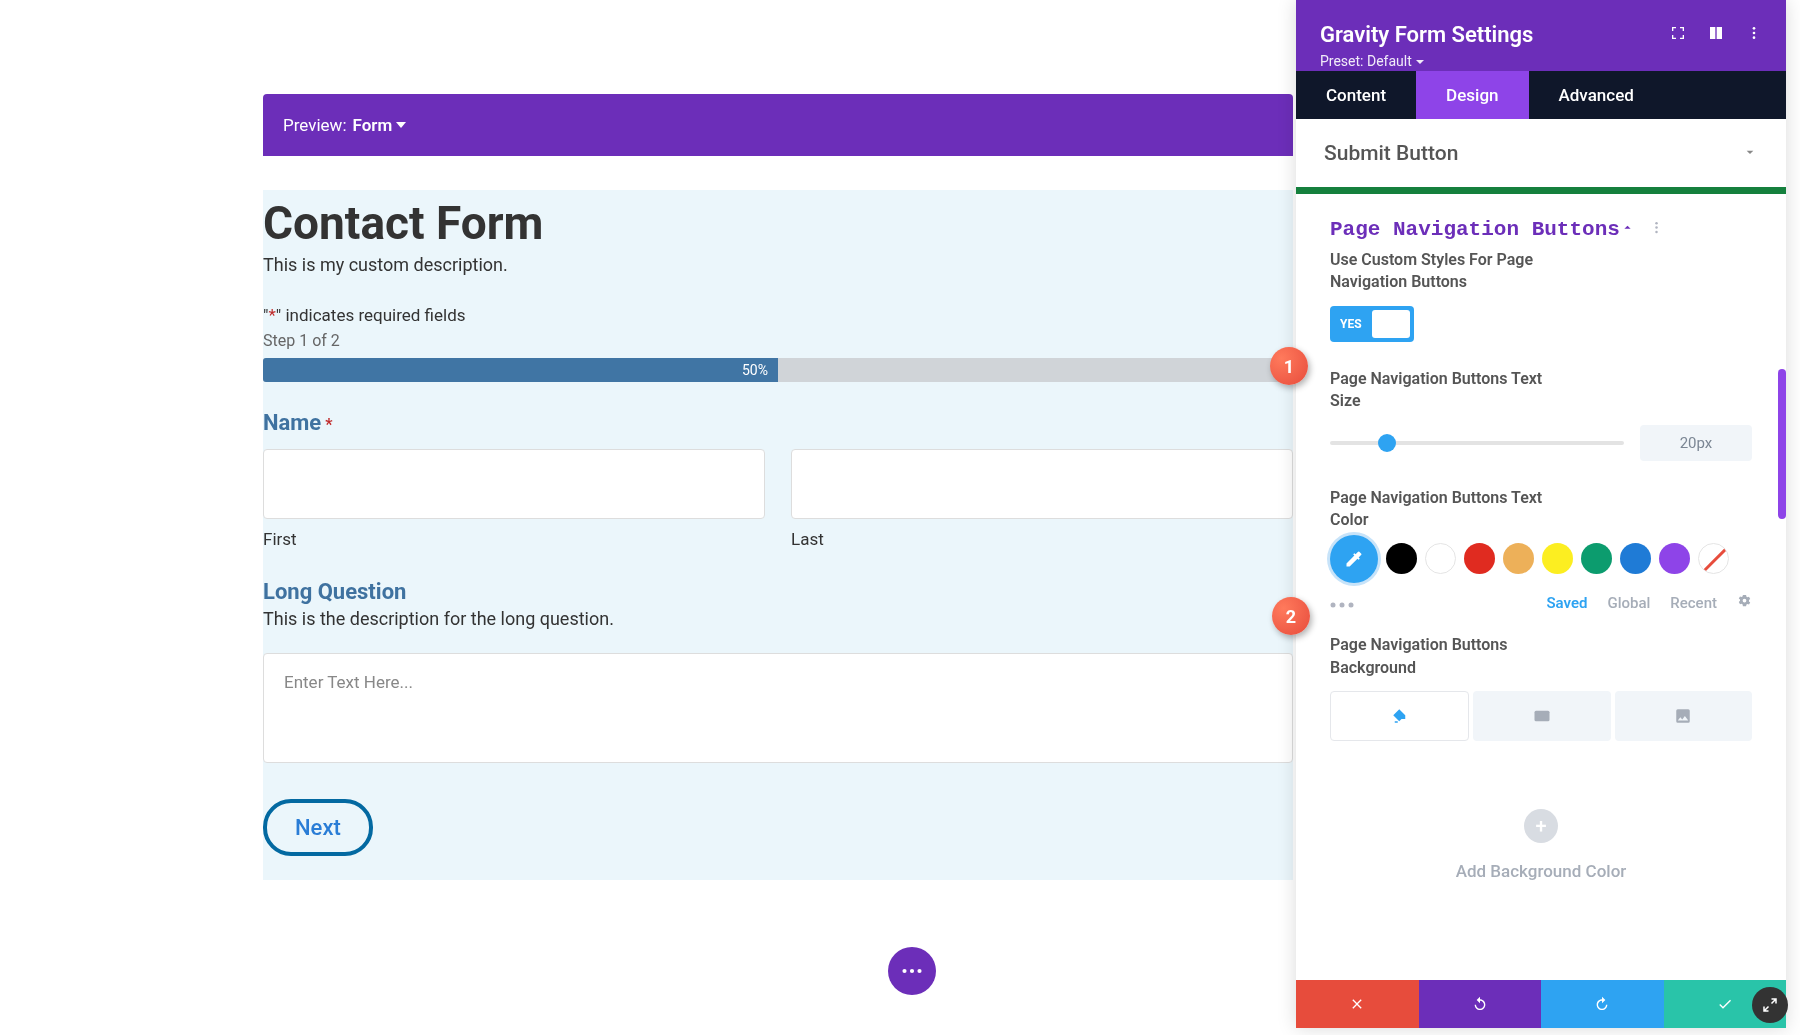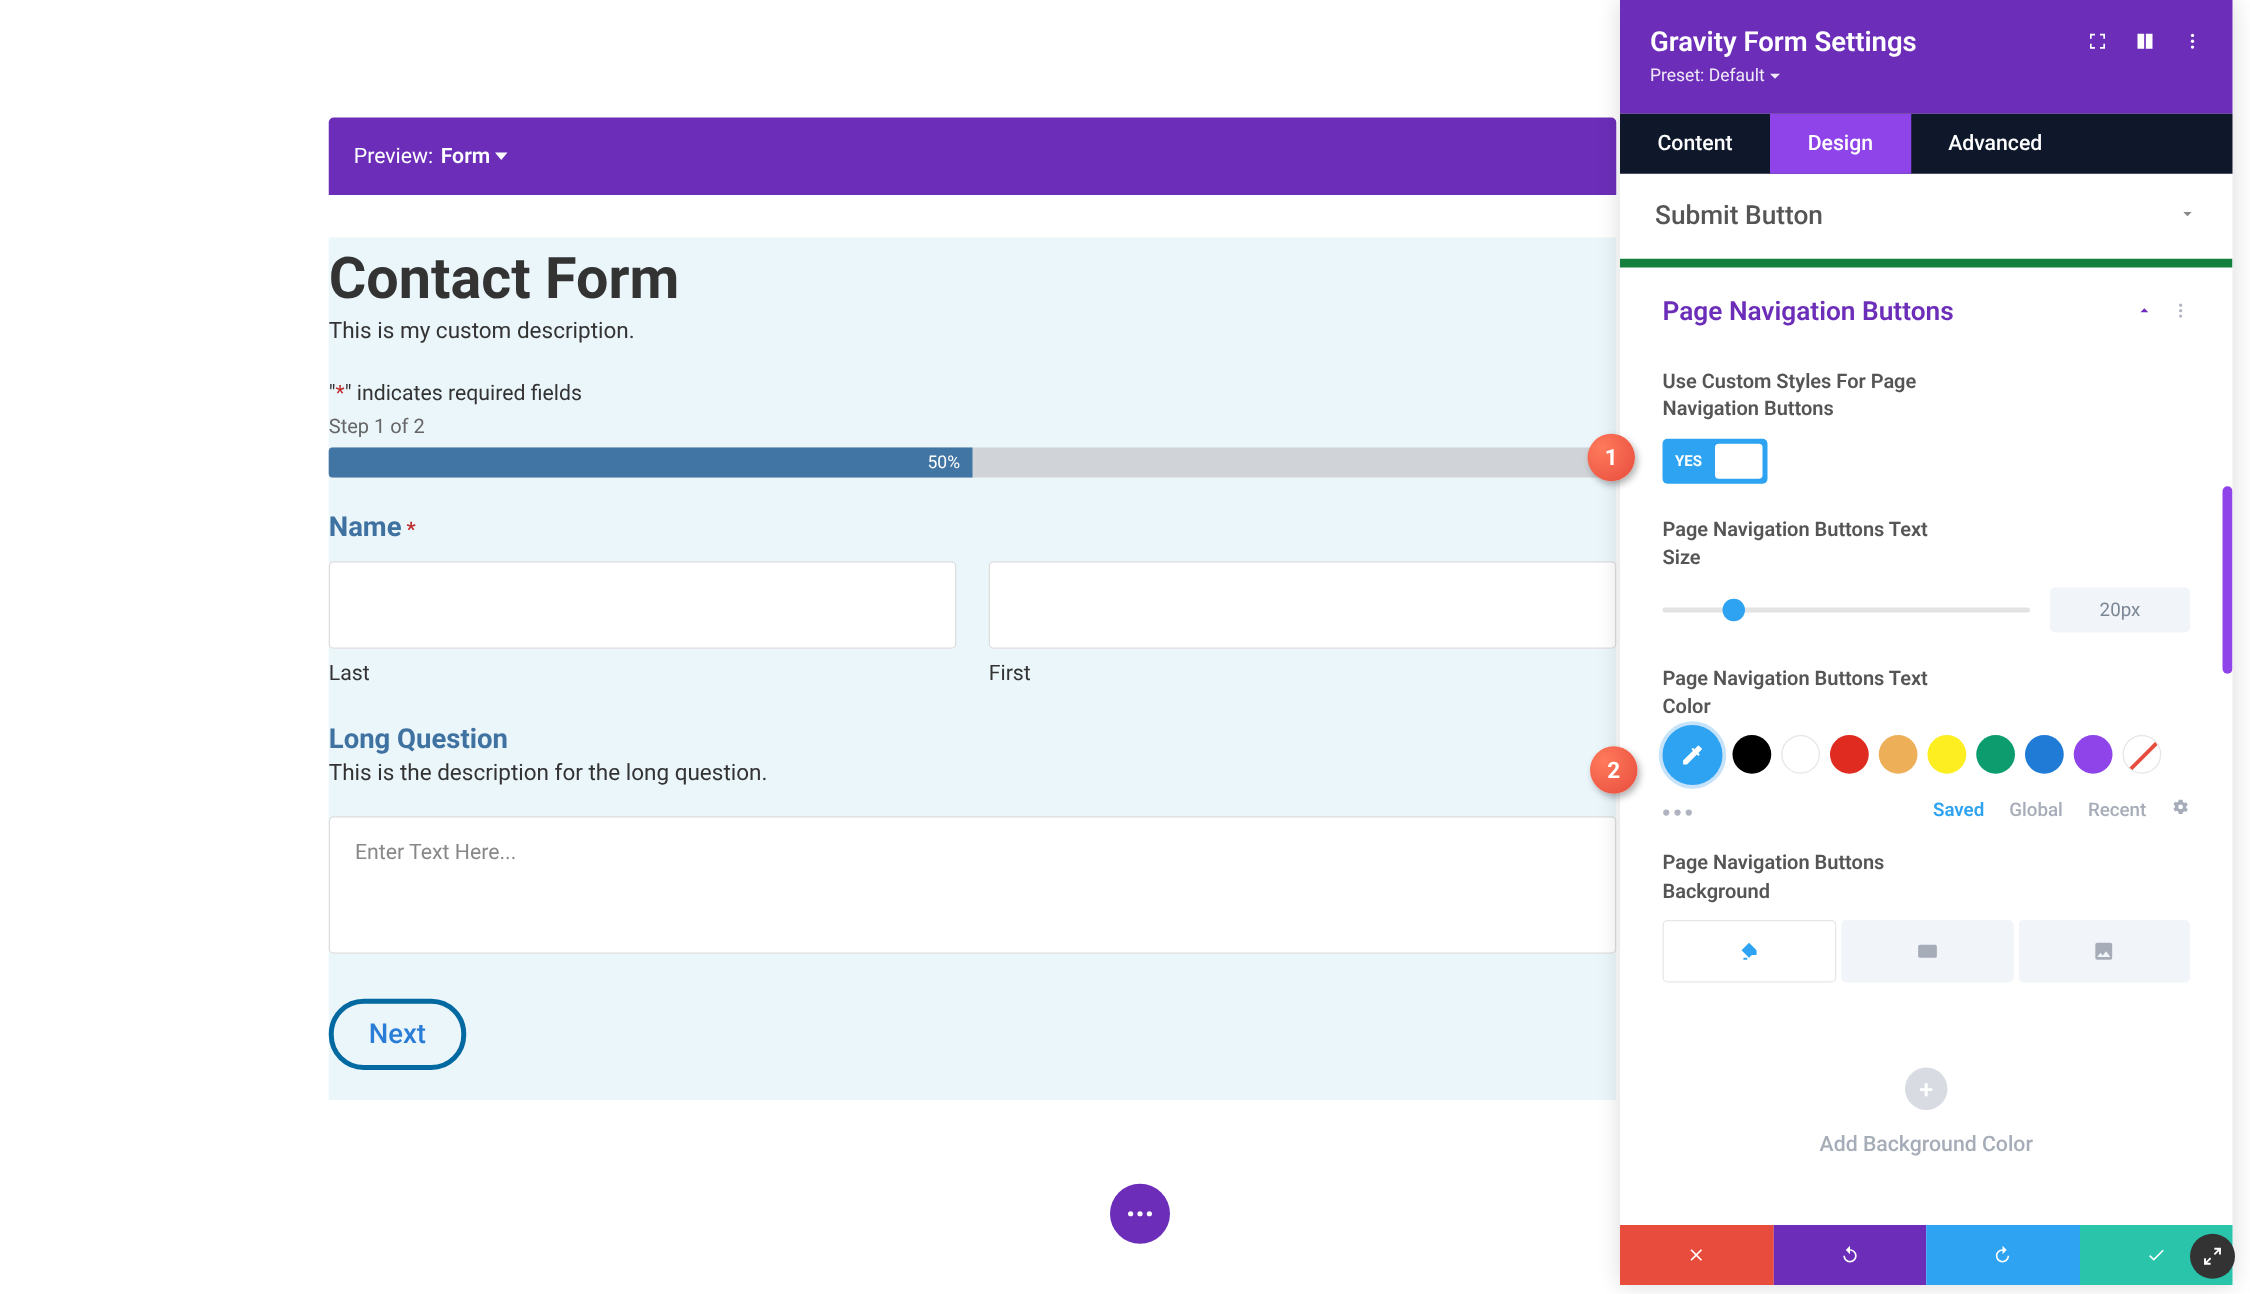--- a/index.html
+++ b/index.html
@@ -39,35 +39,35 @@
 .fab { position: absolute; left: 888px; border-radius: 50%; width: 48px; height: 48px; background: #6c2eb9; bottom: 40px; display:flex; align-items:center; justify-content:center; }
 .fab svg { fill: #fff; }
 
 
 .sidebar { position: absolute; right: 14px; top: 0; width: 490px; height: 1028px; background: #fff; box-shadow: 0 0 18px rgba(0,0,0,0.15); display: flex; flex-direction: column; }
 .sb-header { background: #6c2eb9; color: #fff; padding: 22px 24px 0 24px; }
 .sb-title-row { display: flex; align-items: center; justify-content: space-between; }
 .sb-title { font-size: 22px; font-weight: 600; }
 .sb-icons { display: flex; gap: 22px; }
 .sb-icons svg { width: 16px; height: 16px; fill: #fff; }
-.sb-preset { font-size: 14px; margin-top: 6px; margin-bottom: 22px; opacity: 0.9; }
+.sb-preset { font-size: 14px; margin-top: 6px; margin-bottom: 2px; opacity: 0.9; }
 .sb-preset .tiny-caret { display: inline-block; width: 0; height: 0; border-left: 4px solid transparent; border-right: 4px solid transparent; border-top: 4px solid #fff; margin-left: 4px; vertical-align: middle; }
 
 .sb-tabs { display: flex; background: #0f172a; }
 .sb-tab { flex: 0 0 auto; padding: 14px 30px; color: #fff; font-size: 17px; font-weight: 500; cursor: pointer; }
 .sb-tab.active { background: #8e44e8; }
 
 .sb-body { flex: 1; overflow: hidden; position: relative; }
 .sb-scrollbar { position: absolute; right: 0; top: 250px; width: 8px; height: 150px; background: #8e44e8; border-radius: 4px; }
 
 .accordion { border-bottom: 7px solid #15803d; padding: 22px 28px; display: flex; justify-content: space-between; align-items: center; color: #555; font-size: 21px; font-weight: 500; }
 .accordion .chev svg { width: 16px; height: 16px; fill: #888; }
 
 .accordion-open { padding: 24px 34px 24px 34px; }
-.ao-head { display: flex; justify-content: space-between; align-items: center; margin-bottom: 32px; }
+.ao-head { display: flex; align-items: center; margin-bottom: 8px; font-family: Liberation Mono, monospace; }
 .ao-title { color: #6c2eb9; font-size: 21px; font-weight: 600; }
 .ao-icons { display: flex; gap: 14px; align-items: center; }
 .ao-icons svg { width: 15px; height: 15px; fill: #6c2eb9; }
 .ao-icons .dots svg { fill: #b0b4c0; }
 
 .opt-label { font-size: 16px; color: #555; font-weight: 600; line-height: 1.4; margin-bottom: 12px; max-width: 240px; }
 
 .toggle { width: 84px; height: 36px; background: #2ea3f2; border-radius: 4px; position: relative; display: flex; align-items: center; margin-bottom: 26px; }
 .toggle-txt { color: #fff; font-size: 12px; font-weight: 700; margin-left: 10px; }
 .toggle-knob { position: absolute; right: 4px; top: 4px; width: 38px; height: 28px; background: #fff; border-radius: 3px; }
@@ -137,25 +137,25 @@
           <span>50%</span>
         </div>
       </div>
 
       <div class="field-label">
         <span>Name</span><span class="star">*</span>
       </div>
       <div class="name-row">
         <div class="name-col">
           <div class="text-input"></div>
-          <div class="sublabel">Last</div>
+          <div class="sublabel">First</div>
         </div>
         <div class="name-col">
           <div class="text-input"></div>
-          <div class="sublabel">First</div>
+          <div class="sublabel">Last</div>
         </div>
       </div>
 
       <div class="long-section">
         <div class="field-label">Long Question</div>
         <div class="long-desc">This is the description for the long question.</div>
         <div class="textarea">
           <span>Enter Text Here...</span>
         </div>
       </div>

